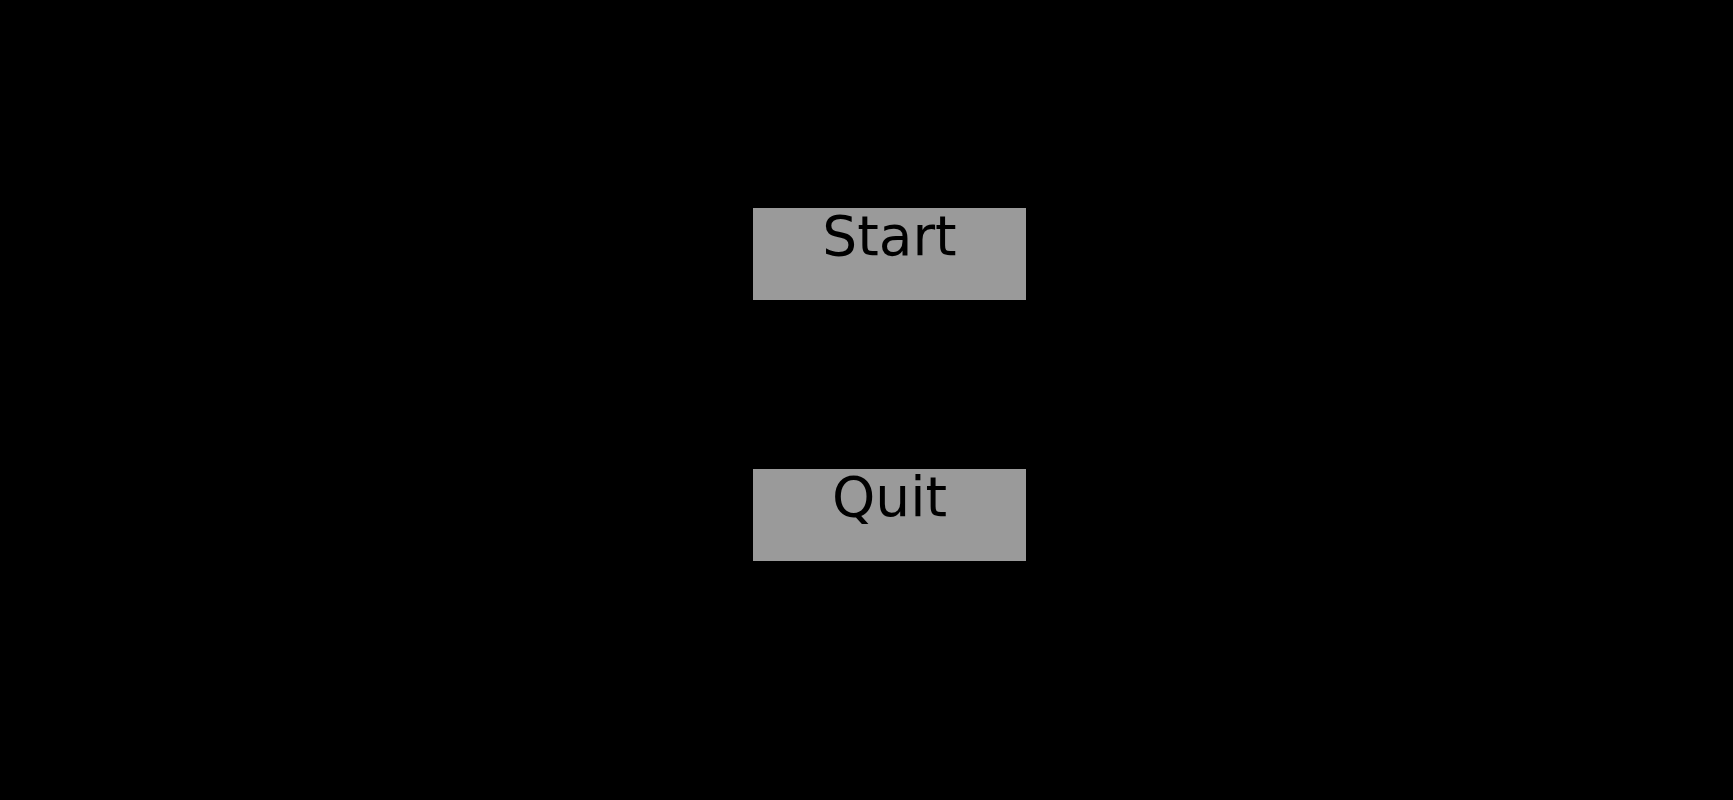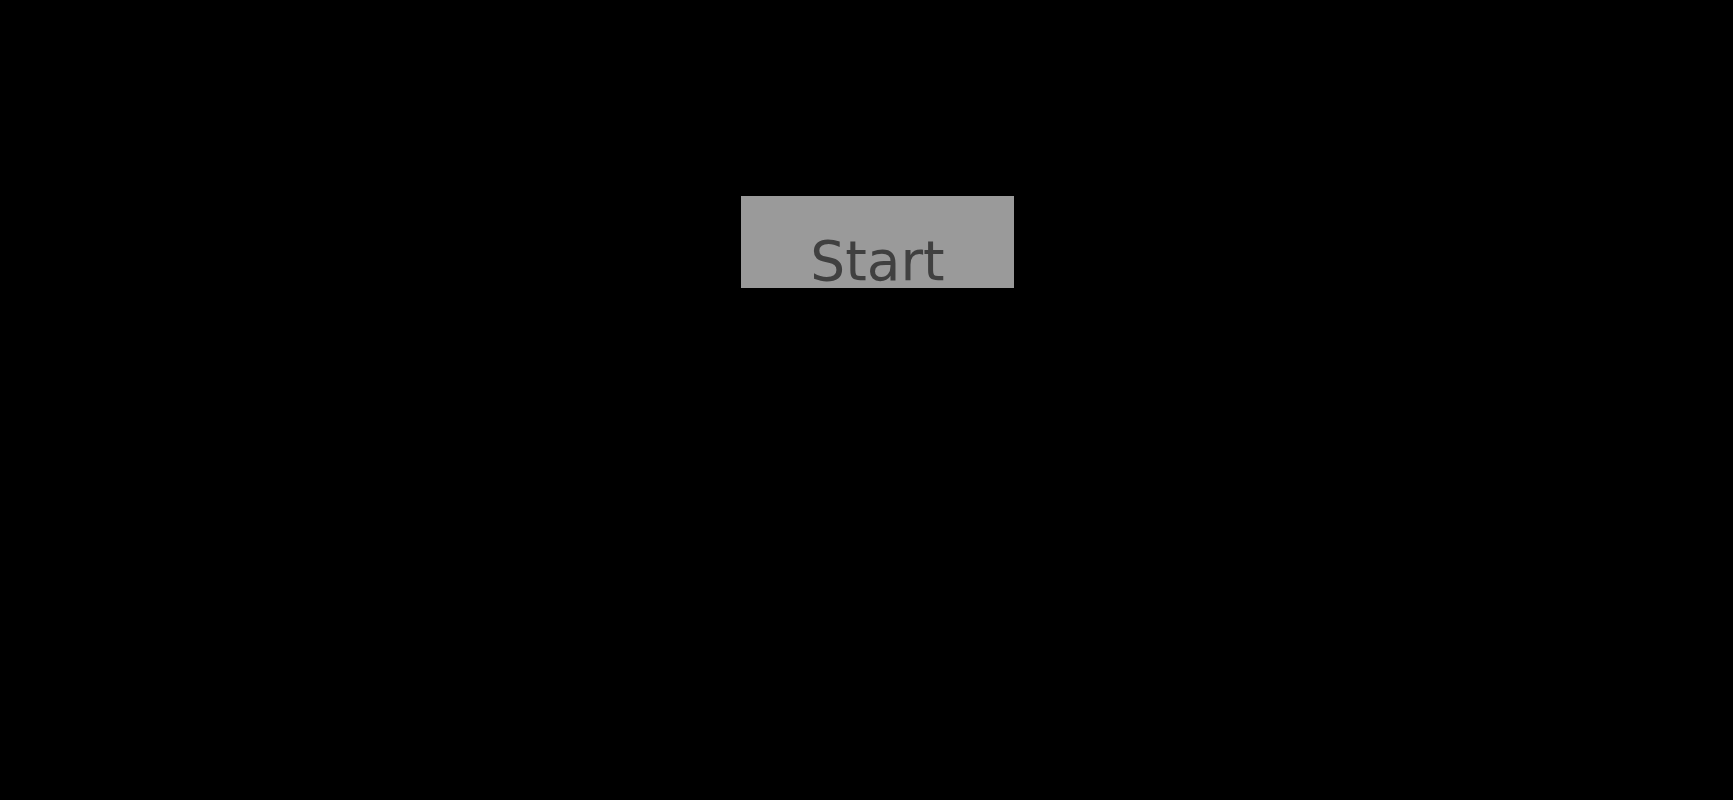--- a/index.html
+++ b/index.html
@@ -19,26 +19,26 @@
     width: 1733px;
     height: 800px;
     background: #000000;
   }
 
   .menu-button {
     position: absolute;
     width: 273px;
     height: 92px;
     background: #9a9a9a;
-    color: #404040;
+    color: #000000;
     border: 0;
     padding: 0;
-    margin: 0;
+    margin: 12px;
     display: flex;
-    align-items: flex-end;
+    align-items: flex-start;
     justify-content: center;
     font-family: "DejaVu Sans", sans-serif;
     font-size: 55px;
     line-height: 1;
     font-weight: 400;
     letter-spacing: 0px;
     box-sizing: border-box;
     overflow: hidden;
     cursor: pointer;
     -webkit-font-smoothing: antialiased;
@@ -62,14 +62,17 @@
 </style>
 </head>
 <body>
 
 <div id="menu-screen">
 
   <div class="menu-button" id="start-button">
     <span class="btn-label">Start</span>
   </div>
 
+  <div class="menu-button" id="quit-button">
+    <span class="btn-label">Quit</span>
+  </div>
 
 </div>
 
 </body></html>

